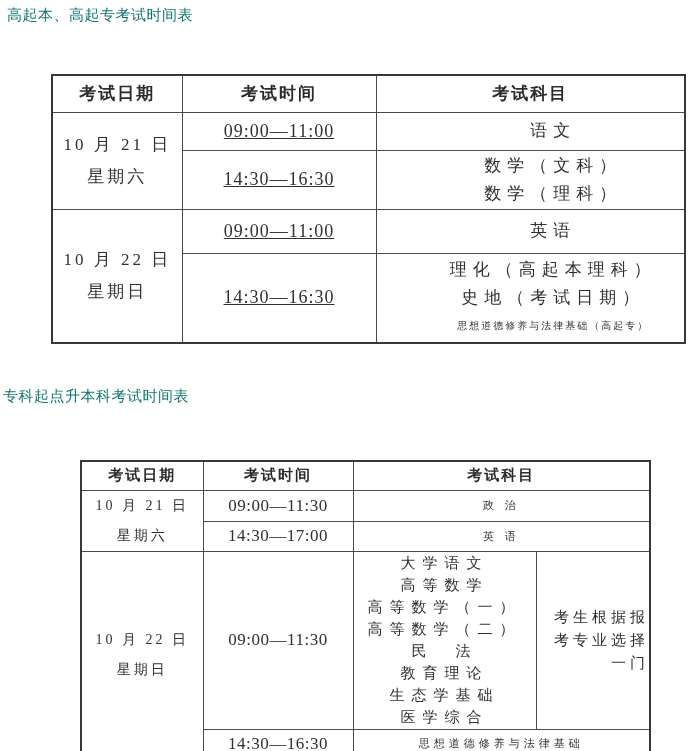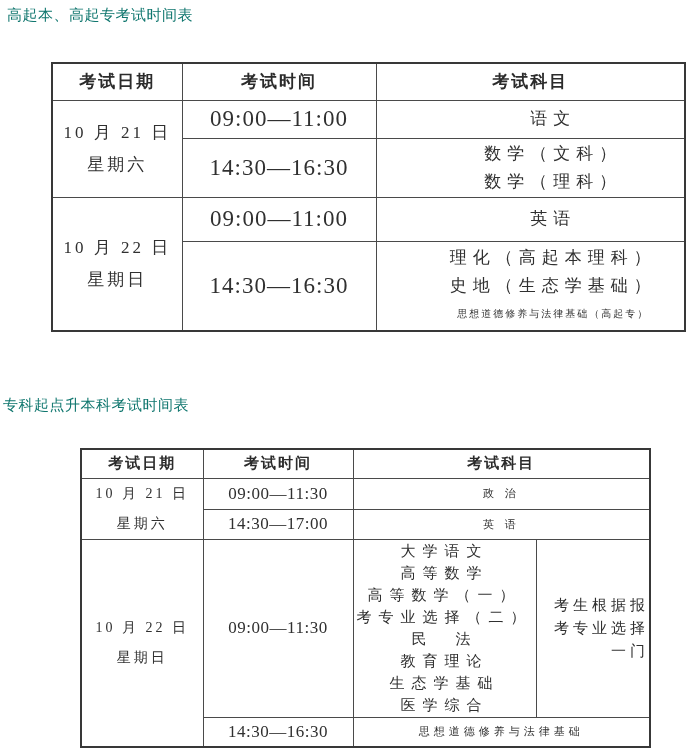--- a/index.html
+++ b/index.html
@@ -13,27 +13,28 @@
   }
   .page-title {
     position: absolute;
     font-family: "Liberation Sans", "DejaVu Sans", sans-serif;
     font-size: 15px;
     color: #0f766e;
     letter-spacing: 0.5px;
     white-space: nowrap;
   }
   #title1 { left: 7px; top: 6px; }
-  #title2 { left: 3px; top: 396px; }
+  #title2 { left: 3px; top: 387px; }
 
   table {
     position: absolute;
     border-collapse: collapse;
     table-layout: fixed;
     border: 2px solid #383838;
+    margin-top: 12px;
   }
   td, th {
     border: 1px solid #4a4a4a;
     padding: 0;
     text-align: center;
     vertical-align: middle;
     overflow: hidden;
   }
   th {
     font-family: "Liberation Sans", "DejaVu Sans", sans-serif;
@@ -45,21 +46,21 @@
   
   #table1 { left: 51px; top: 62px; width: 633px; }
   #table1 th { font-size: 17px; }
   #table1 .r-hdr { height: 37px; }
   #table1 .r1 { height: 38px; }
   #table1 .r2 { height: 59px; }
   #table1 .r3 { height: 44px; }
   #table1 .r4 { height: 90px; }
   .t1-date { font-size: 17px; letter-spacing: 3px; }
   .t1-date div { line-height: 32px; }
-  .t1-time { font-size: 23px; letter-spacing: 1px; }
+  .t1-time { font-size: 18px; letter-spacing: 1px; text-decoration: underline; }
   .t1-subj { font-size: 17px; letter-spacing: 6px; padding-left: 46px; }
   .t1-subj div { line-height: 28px; }
   .t1-subj .small { font-size: 10px; letter-spacing: 2px; }
 
   
   #table2 { left: 80px; top: 448px; width: 569px; }
   #table2 th { font-size: 15px; }
   #table2 .r-hdr { height: 29px; }
   #table2 .r1 { height: 30px; }
   #table2 .r2 { height: 28px; padding-left: 47px; }
@@ -115,21 +116,21 @@
     </td>
     <td class="t1-time">09:00—11:00</td>
     <td class="t1-subj">
       <div>英语</div>
     </td>
   </tr>
   <tr class="r4">
     <td class="t1-time">14:30—16:30</td>
     <td class="t1-subj">
       <div>理化（高起本理科）</div>
-      <div>史地（生态学基础）</div>
+      <div>史地（考试日期）</div>
       <div class="small">思想道德修养与法律基础（高起专）</div>
     </td>
   </tr>
 </tbody>
   </table>
 
 <div class="page-title" id="title2">专科起点升本科考试时间表</div>
 
 <table id="table2">
   <colgroup>
@@ -159,21 +160,21 @@
   <tr class="r3">
     <td class="t2-date" rowspan="2">
       <div>10 月 22 日</div>
       <div>星期日</div>
     </td>
     <td class="t2-time">09:00—11:30</td>
     <td class="t2-list">
       <div>大学语文</div>
       <div>高等数学</div>
       <div>高等数学（一）</div>
-      <div>考专业选择（二）</div>
+      <div>高等数学（二）</div>
       <div>民　法</div>
       <div>教育理论</div>
       <div>生态学基础</div>
       <div>医学综合</div>
     </td>
     <td class="t2-note">
       <div>考生根据报</div>
       <div>考专业选择</div>
       <div>一门</div>
     </td>

